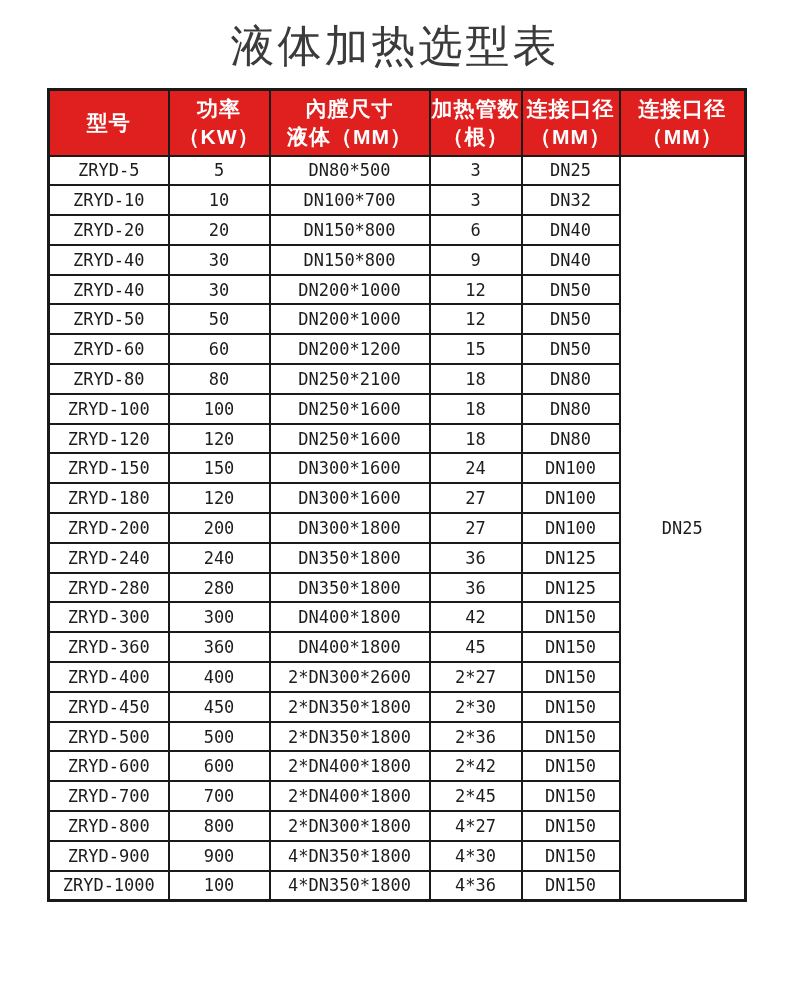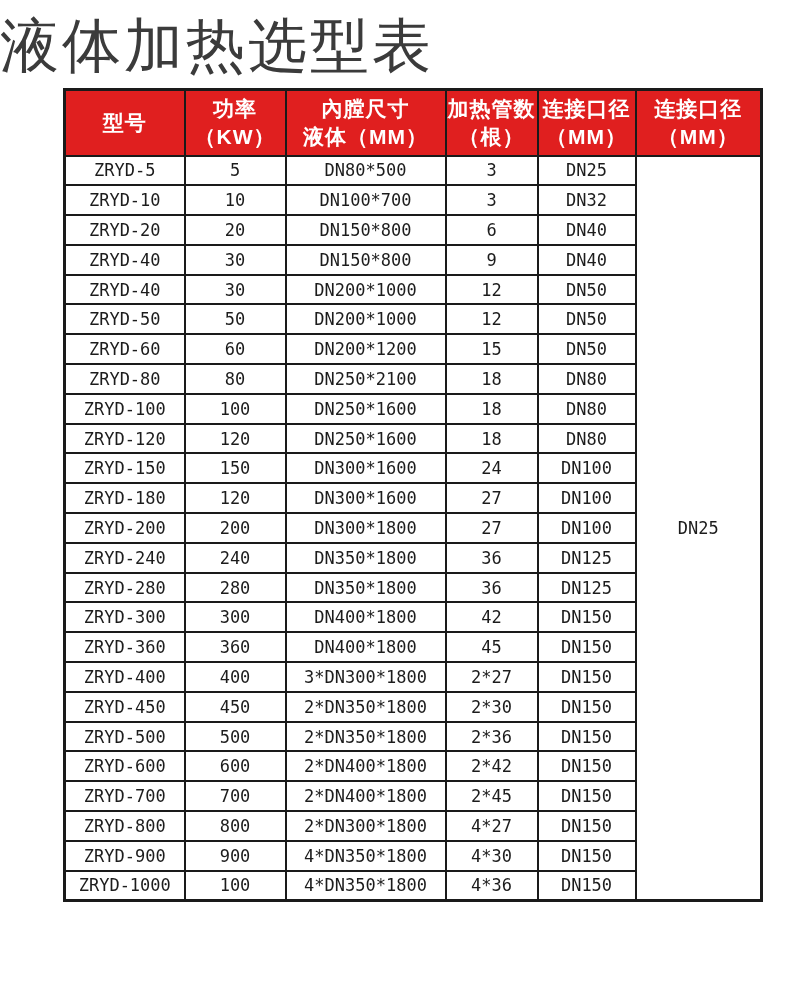--- a/index.html
+++ b/index.html
@@ -14,30 +14,31 @@
     margin: 0; padding: 0;
     width: 790px; height: 1000px;
     background: #ffffff;
     font-family: "Liberation Sans", sans-serif;
   }
   .page { width: 790px; height: 1000px; overflow: hidden; }
   .title {
     margin: 0;
     height: 88px;
     line-height: 92px;
-    font-size: 59px;
+    text-align: center;
+    font-size: 44px;
     font-weight: 400;
     color: var(--title-color);
     letter-spacing: 3px;
     white-space: nowrap;
   }
   table.spec-table {
     border-collapse: collapse;
     table-layout: fixed;
-    margin-left: 63px;
+    margin-left: 47px;
     width: 697px;
     border: 3px solid var(--border-color);
   }
   .spec-table th, .spec-table td {
     border: 2px solid var(--border-color);
     text-align: center;
     vertical-align: middle;
     padding: 0;
     overflow: hidden;
   }
@@ -226,21 +227,21 @@
         <tr>
           <td>ZRYD-360</td>
           <td>360</td>
           <td>DN400*1800</td>
           <td>45</td>
           <td>DN150</td>
         </tr>
         <tr>
           <td>ZRYD-400</td>
           <td>400</td>
-          <td>3*DN300*1800</td>
+          <td>2*DN300*2600</td>
           <td>2*27</td>
           <td>DN150</td>
         </tr>
         <tr>
           <td>ZRYD-450</td>
           <td>450</td>
           <td>2*DN350*1800</td>
           <td>2*30</td>
           <td>DN150</td>
         </tr>

